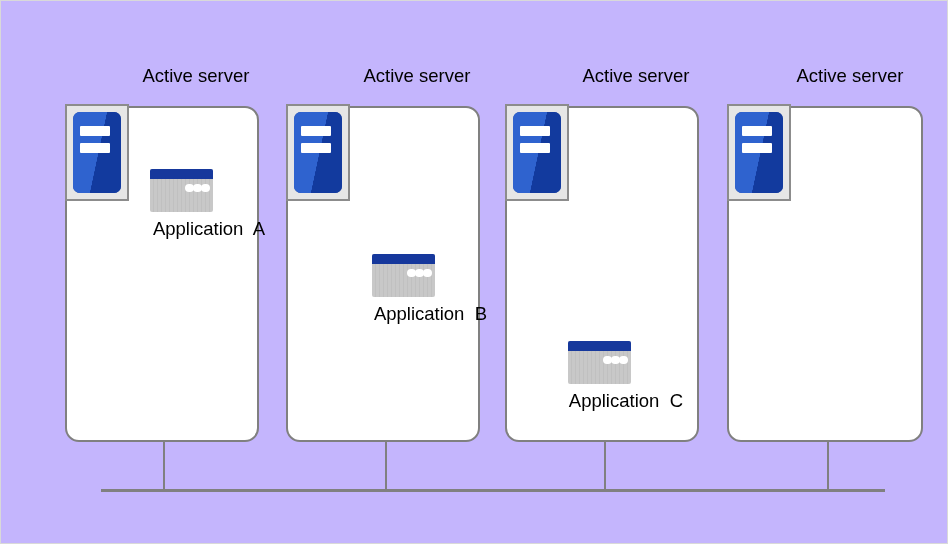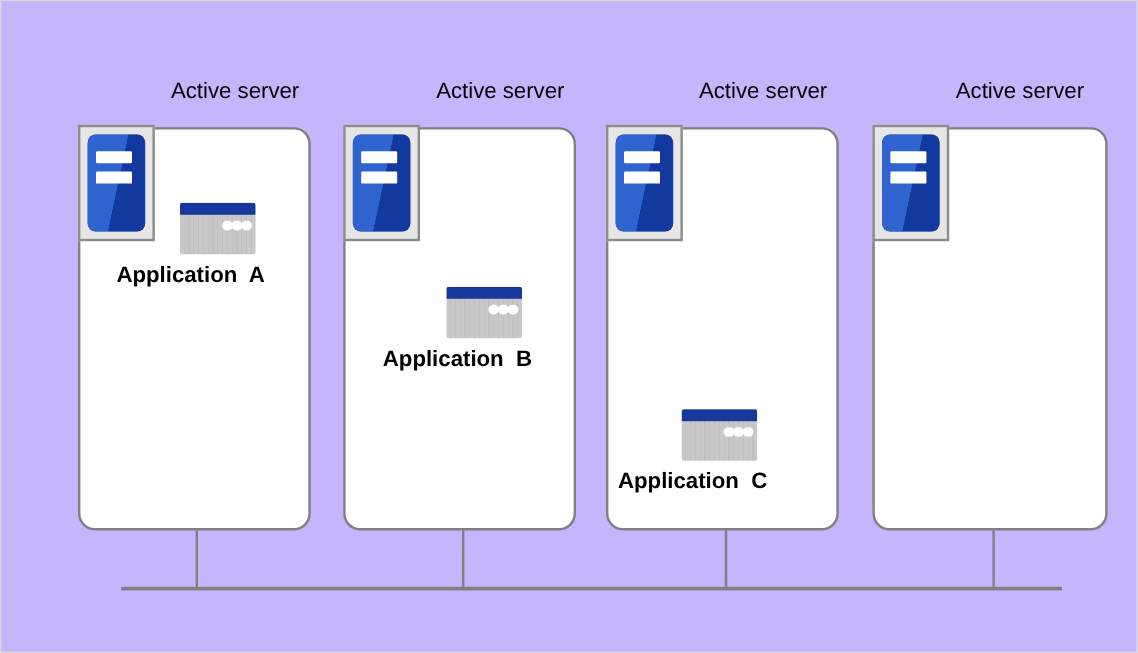--- a/index.html
+++ b/index.html
@@ -78,22 +78,21 @@
     height: 13%;
     background: #ffffff;
     border-radius: 1px;
   }
   .server-icon .bar.b1 { top: 17%; }
   .server-icon .bar.b2 { top: 38%; }
 
   
   .app-group {
     position: absolute;
-    text-align: left;
-    font-weight: bold;
+    text-align: right;
   }
   .app-icon {
     position: relative;
     margin: 0 auto;
     background: #c8c8c8;
     background-image: repeating-linear-gradient(
       90deg,
       #c8c8c8 0px, #c8c8c8 3px,
       #c0c0c0 3px, #c0c0c0 4px
     );
@@ -183,21 +182,21 @@
 
     <div class="server-box" style="left:285px; top:105px; width:194px; height:336px;"></div>
 
     <div class="server-icon" style="left:285px; top:103px; width:64px; height:97px;">
       <div class="chassis">
         <div class="bar b1"></div>
         <div class="bar b2"></div>
       </div>
     </div>
 
-    <div class="app-group" style="left:318px; top:238px; width:168px;">
+    <div class="app-group" style="left:318px; top:253px; width:168px;">
       <div class="app-icon" style="width:63px; height:43px;">
         <div class="titlebar"></div>
         <div class="dot d1"></div>
         <div class="dot d2"></div>
         <div class="dot d3"></div>
       </div>
       <div class="app-label">Application  B</div>
     </div>
 
     <div class="connector" style="left:384px; top:441px; height:49px;"></div>

